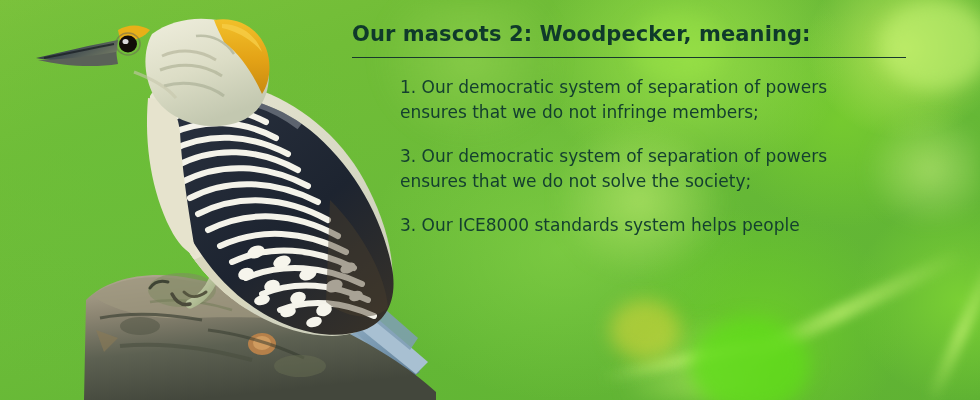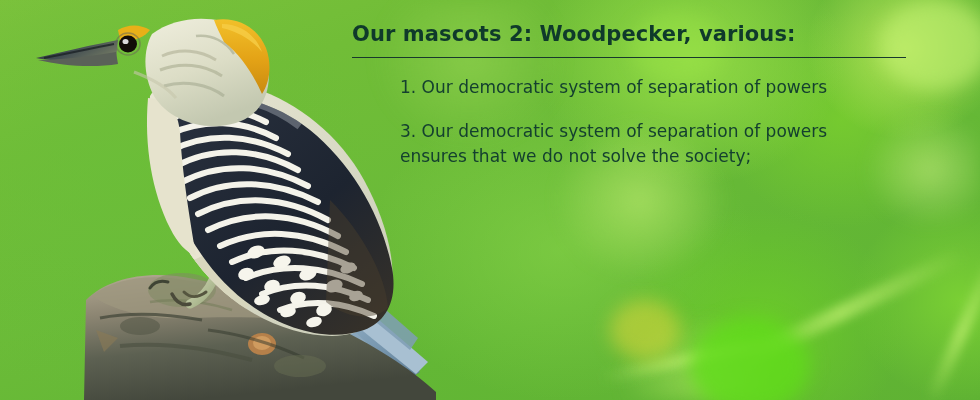--- a/index.html
+++ b/index.html
@@ -272,29 +272,31 @@
 
       <path d="M118,40 C96,44 62,52 36,58 C56,62 88,62 116,58 Z" fill="url(#beakG)"></path>
       <path d="M116,52 C92,56 62,60 38,60 C62,66 94,68 118,64 Z" fill="#5a6158"></path>
       <path d="M114,44 C92,48 66,54 44,58" stroke="#1c2226" stroke-width="2" fill="none" opacity=".8"></path>
 
       <path d="M134,72 C150,78 166,86 176,98" stroke="#c6c6ab" stroke-width="3" fill="none" opacity=".6"></path>
     </g>
   </svg>
 
   <div class="content">
-    <div class="title">Our mascots 2: Woodpecker, various:</div>
+    <div class="title">Our mascots 2: Woodpecker, meaning:</div>
     <div class="rule"></div>
 
     <div class="points">
       <div class="point">
         <span class="ln">1. Our democratic system of separation of powers</span>
+        <span class="ln">ensures that we do not infringe members;</span>
       </div>
       <div class="point">
         <span class="ln">3. Our democratic system of separation of powers</span>
         <span class="ln">ensures that we do not solve the society;</span>
       </div>
       <div class="point">
+        <span class="ln">3. Our ICE8000 standards system helps people</span>
       </div>
     </div>
   </div>
 
 </div>
 
 </body></html>

